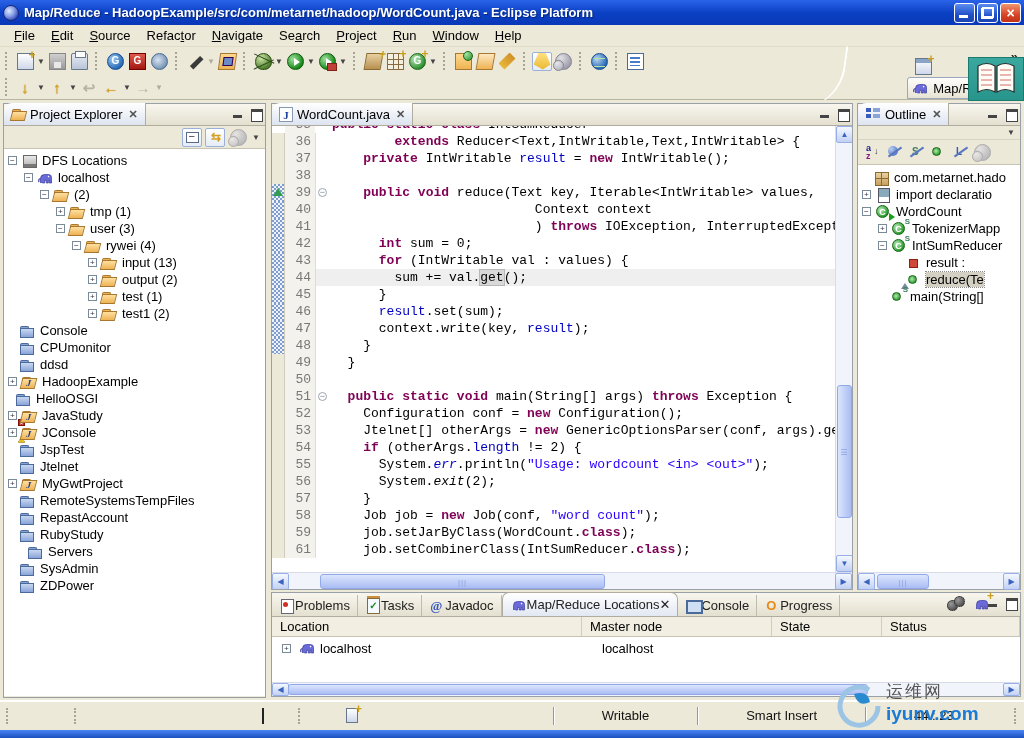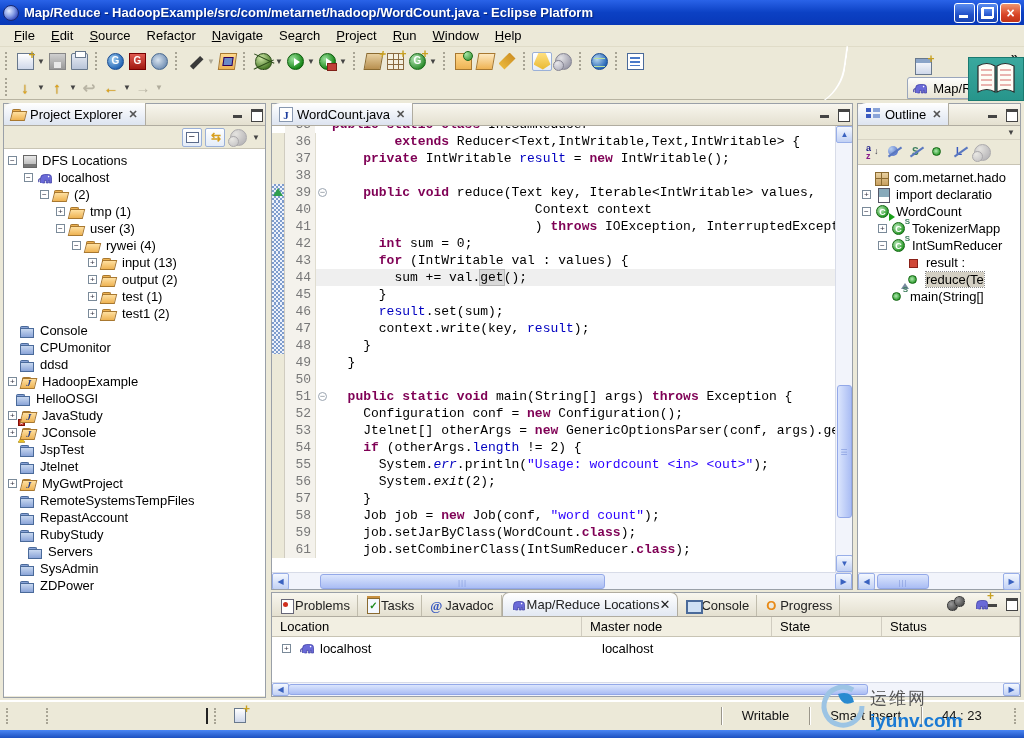--- a/index.html
+++ b/index.html
@@ -210,32 +210,32 @@
   #btabs-right { position:absolute; right:30px; top:3px; display:flex; gap:8px; align-items:center; }
   .gearpair { width:18px; height:16px; position:relative; }
   .gearpair::before, .gearpair::after { content:""; position:absolute; width:9px; height:9px; border-radius:50%; background:radial-gradient(circle at 3px 3px,#9a9a9a,#3a3a3a); border:1px dotted #222; }
   .gearpair::before { left:0; top:4px; } .gearpair::after { right:0; top:0; }
   #btable-head { height:20px; display:flex; background:#f2efe2; border-bottom:1px solid #c8c4b4; align-items:center; }
   .bth { border-right:1px solid #d0ccc0; padding-left:8px; height:100%; display:flex; align-items:center; }
   #btable-body { background:#fff; height:calc(100% - 24px - 20px - 14px); overflow:hidden; }
   #bhsb { height:14px; }
 
   
-  #statusbar { position:absolute; left:0; top:700px; width:1024px; height:30px; background:#ece9d8; border-top:1px solid #fff; box-shadow:inset 0 1px 0 #fff; display:flex; align-items:center; }
+  #statusbar { position:absolute; left:0; top:700px; width:1024px; height:30px; background:#ece9d8; border-top:1px solid #fff; box-shadow:inset 0 1px 0 #fff; display:flex; align-items:center;gap:28px; }
   .st-handle { width:4px; height:16px; border-left:2px dotted #a8a494; margin:0 6px; }
   .st-sep { width:1px; height:18px; background:#9a968a; box-shadow:1px 0 0 #fff; margin:0 6px; }
   .st-caret { width:2px; height:16px; background:#222; margin-left:150px; }
   .fastview { width:12px; height:15px; background:linear-gradient(#fff,#cfd8ea); border:1px solid #68788c; position:relative; margin-left:10px; }
   .fastview::after { content:"+"; position:absolute; right:-5px; top:-7px; color:#c8a020; font-weight:bold; font-size:12px; }
   .st-field { padding:0 14px; color:#111; }
 
   #taskstrip { position:absolute; left:0; top:730px; width:1024px; height:8px; background:linear-gradient(#4a86f4,#1c50c0); }
 
   
-  #watermark { position:absolute; right:16px; bottom:6px; width:190px; height:52px; z-index:20; display:flex; align-items:flex-end; }
+  #watermark { position:absolute; right:0; bottom:6px; width:190px; height:52px; z-index:20; display:flex; align-items:flex-start; }
   #wm-text { text-align:left; }
   #wm-cn { font-size:17px; color:#555; letter-spacing:2px; font-family:"Liberation Sans",sans-serif; }
   #wm-en { font-size:19px; font-weight:bold; color:#1a7ad4; }
 </style>
 </head>
 <body>
 
 <div id="titlebar">
   <span class="eclipse-logo"></span>
   <span id="title-text">Map/Reduce - HadoopExample/src/com/metarnet/hadoop/WordCount.java - Eclipse Platform</span>

